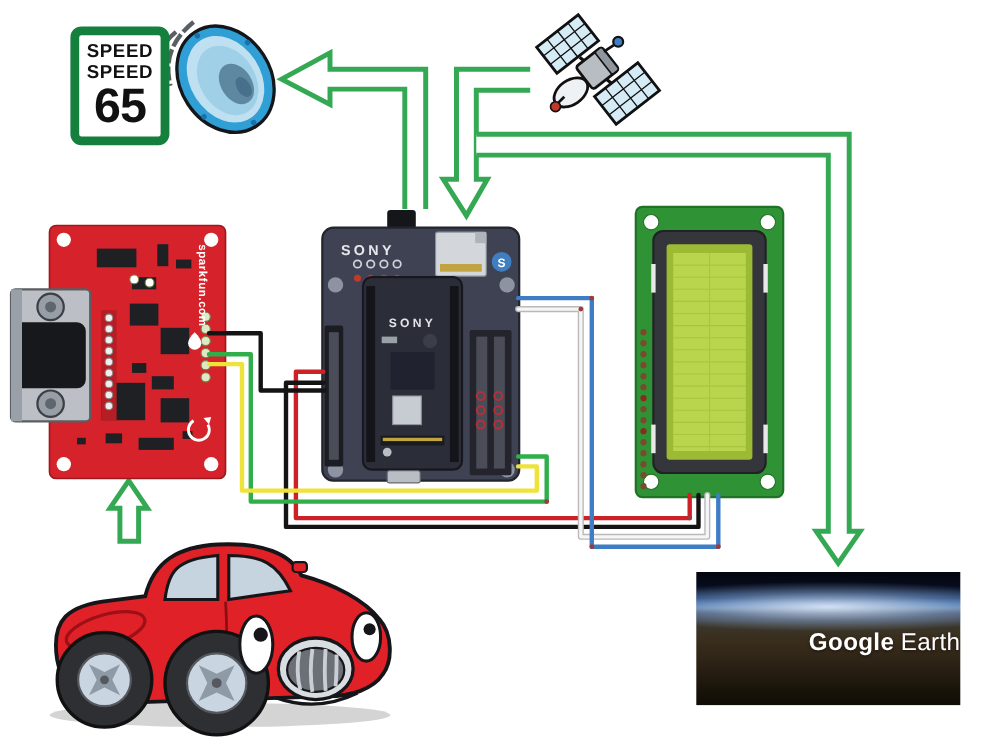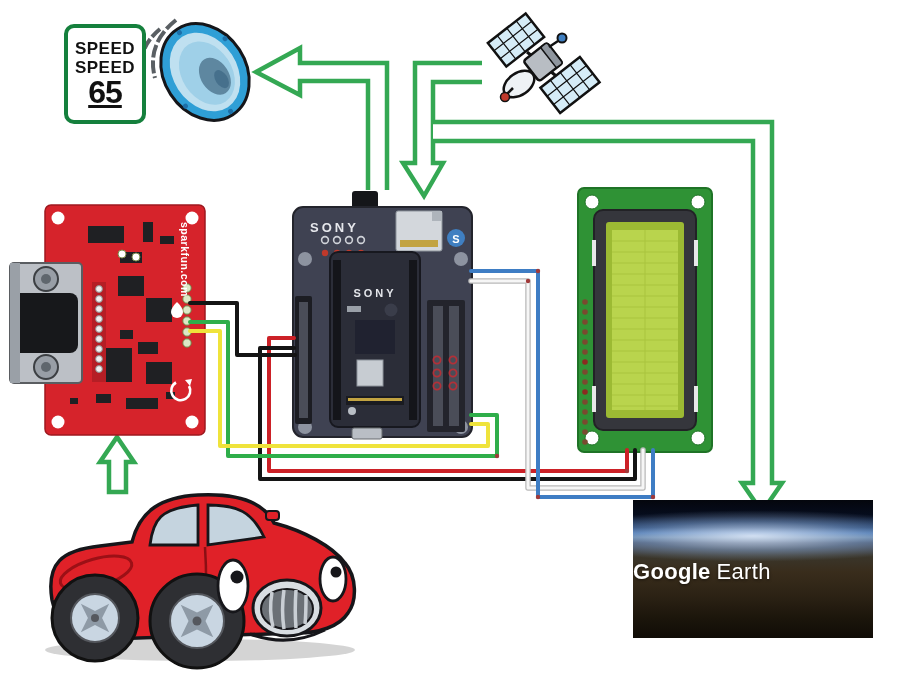--- a/index.html
+++ b/index.html
@@ -1,30 +1,30 @@
 <!DOCTYPE html>
 <html><head>
 <meta charset="utf-8">
 <style>
   html,body{margin:0;padding:0;background:#fff;}
   .stage{position:relative;width:900px;height:675px;background:#fff;overflow:hidden;
          font-family:"Liberation Sans",sans-serif;}
   .stage-svg{position:absolute;left:0;top:0;}
   
   .speed-sign{position:absolute;left:64px;top:24px;width:74px;height:92px;background:#fff;
-    border:4px solid #15803d;border-radius:10px;display:flex;flex-direction:column;
+    border:8px solid #15803d;border-radius:10px;display:flex;flex-direction:column;
     align-items:center;justify-content:center;color:#111;}
   .speed-sign .l1,.speed-sign .l2{font-size:17px;font-weight:700;letter-spacing:.5px;line-height:1.1;}
-  .speed-sign .val{font-size:32px;font-weight:700;line-height:.95;letter-spacing:-1px;text-decoration:underline;}
+  .speed-sign .val{font-size:44px;font-weight:700;line-height:.95;letter-spacing:-1px;}
   
-  .gearth{position:absolute;left:633px;top:500px;width:240px;height:138px;overflow:hidden;
+  .gearth{position:absolute;left:633px;top:520px;width:240px;height:121px;overflow:hidden;
     background:
       radial-gradient(ellipse 140% 30% at 50% 26%, rgba(230,240,255,.85) 0%, rgba(150,180,220,.45) 35%, rgba(0,0,0,0) 62%),
       linear-gradient(180deg,#04060d 0%,#060d1f 12%,#12305e 20%,#3c6aa6 24%,#62809f 27%,#3a465c 31%,#3a362c 40%,#392d1c 52%,#2d2315 68%,#1b150b 86%,#100c06 100%);
-    display:flex;align-items:center;justify-content:flex-start;}
+    display:flex;align-items:center;justify-content:flex-end;}
   .gearth .txt{margin-top:6px;color:#fff;font-size:22px;letter-spacing:.3px;
     text-shadow:0 1px 3px rgba(0,0,0,.55);}
   .gearth .brand{font-weight:700;}
   .gearth .product{font-weight:400;margin-left:6px;}
 </style>
 </head>
 <body>
 
 <div class="stage">
 

